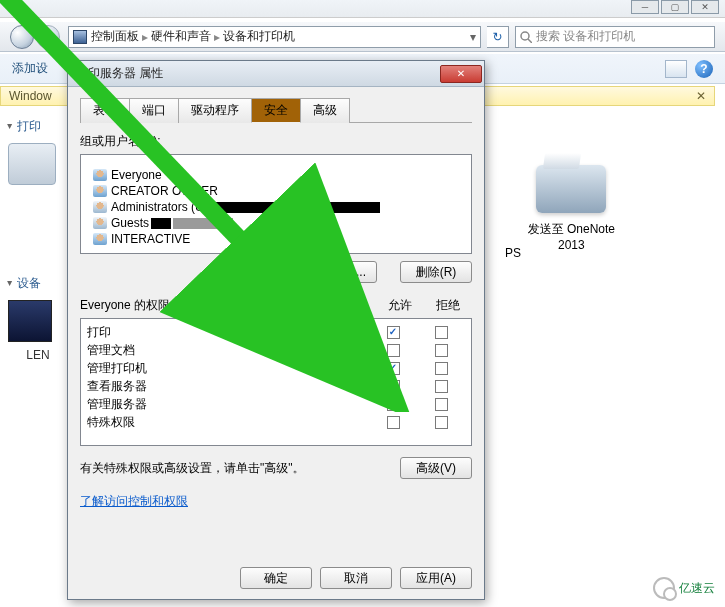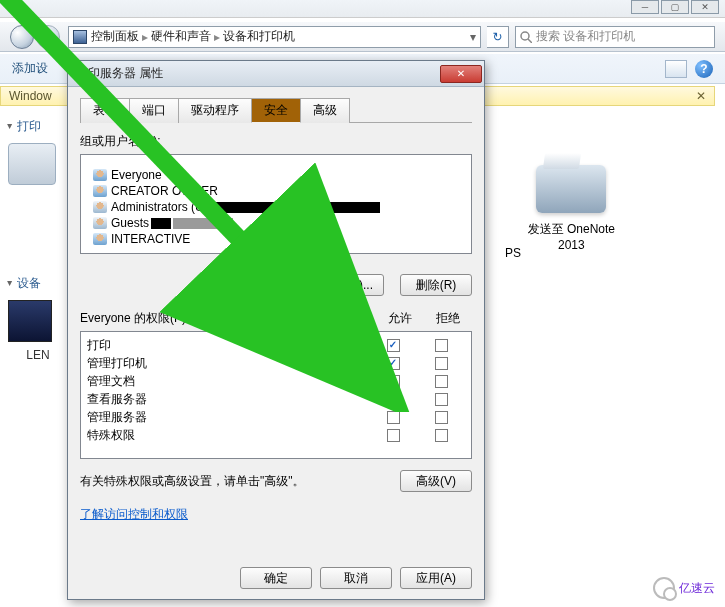--- a/index.html
+++ b/index.html
@@ -51,21 +51,21 @@
     .grp-label { margin-bottom:4px; }
     .listbox { width:100%; height:100px; background:#fff; border:1px solid #828790; padding:12px; overflow:auto; }
     .listbox .row { display:flex; align-items:center; height:16px; }
     .listbox .uicon { width:14px; height:12px; margin-right:4px; }
     .uicon.people { background: radial-gradient(circle at 50% 40%, #e3b88e 35%, transparent 36%), linear-gradient(#d5e7f7,#6ea2d0); border-radius:2px; }
     .uicon.single { background: radial-gradient(circle at 50% 40%, #e3b88e 35%, transparent 36%), linear-gradient(#f1f5f9,#9db8d0); border-radius:2px; }
     .redact { background:#000; display:inline-block; height:11px; }
     .grey { background:#9a9a9a; display:inline-block; height:11px; }
 
     .btn { min-width:72px; height:22px; padding:0 10px; background:linear-gradient(#fdfdfd,#e3e3e3); border:1px solid #8b8b8b; border-radius:3px; cursor:default; display:inline-flex; align-items:center; justify-content:center; }
-    .btn-row { display:flex; justify-content:flex-end; gap:16px; margin-top:20px; }
+    .btn-row { display:flex; justify-content:flex-end; gap:23px; margin-top:7px; }
 
     .perm-section { margin-top:14px; }
     .perm-hdr { display:flex; margin-bottom:4px; }
     .perm-hdr .col-allow { margin-left:auto; width:48px; text-align:center; }
     .perm-hdr .col-deny { width:48px; text-align:center; }
     .perm-table { background:#fff; border:1px solid #828790; padding:4px 6px; height:128px; }
     .perm-row { display:flex; align-items:center; height:18px; }
     .perm-row .pname { flex:1; }
     .perm-row .pcell { width:48px; display:flex; justify-content:center; }
     .chk { width:13px; height:13px; border:1px solid #7a7a7a; background:#fff; display:inline-flex; align-items:center; justify-content:center; }
@@ -74,21 +74,21 @@
     .note { margin-top:14px; font-size:12px; }
     .adv-row { display:flex; justify-content:flex-end; margin-top:-20px; }
     .link { color:#0a5bcc; text-decoration:underline; cursor:pointer; margin-top:14px; display:inline-block; }
 
     .dlg-buttons { position:absolute; bottom:10px; right:12px; display:flex; gap:8px; }
 
     
     .arrow-svg { position:absolute; top:-8px; left:-8px; width:420px; height:420px; pointer-events:none; }
 
     
-    .watermark { position:absolute; bottom:8px; right:10px; display:flex; align-items:center; gap:4px; color:#6d28d9; font-size:16px; }
+    .watermark { position:absolute; bottom:8px; right:10px; display:flex; align-items:center; gap:4px; color:#15803d; font-size:16px; }
     .watermark .circ { width:22px; height:22px; border:2px solid #bbb; border-radius:50%; position:relative; }
     .watermark .circ::after { content:""; position:absolute; width:10px; height:10px; border:2px solid #bbb; border-radius:50%; right:-4px; bottom:-4px; background:#fff; }
   </style>
 </head>
 <body>
 
 <div class="explorer-titlebar">
   <div class="winbtn">─</div>
   <div class="winbtn">▢</div>
   <div class="winbtn">✕</div>
@@ -201,32 +201,32 @@
           <div class="perm-row">
             <span class="pname">打印</span>
             <span class="pcell">
               <span class="chk on"></span>
             </span>
             <span class="pcell">
               <span class="chk"></span>
             </span>
           </div>
           <div class="perm-row">
+            <span class="pname">管理文档</span>
+            <span class="pcell">
+              <span class="chk"></span>
+            </span>
+            <span class="pcell">
+              <span class="chk"></span>
+            </span>
+          </div>
+          <div class="perm-row">
             <span class="pname">管理打印机</span>
             <span class="pcell">
               <span class="chk on"></span>
-            </span>
-            <span class="pcell">
-              <span class="chk"></span>
-            </span>
-          </div>
-          <div class="perm-row">
-            <span class="pname">管理文档</span>
-            <span class="pcell">
-              <span class="chk"></span>
             </span>
             <span class="pcell">
               <span class="chk"></span>
             </span>
           </div>
           <div class="perm-row">
             <span class="pname">查看服务器</span>
             <span class="pcell">
               <span class="chk on"></span>
             </span>

